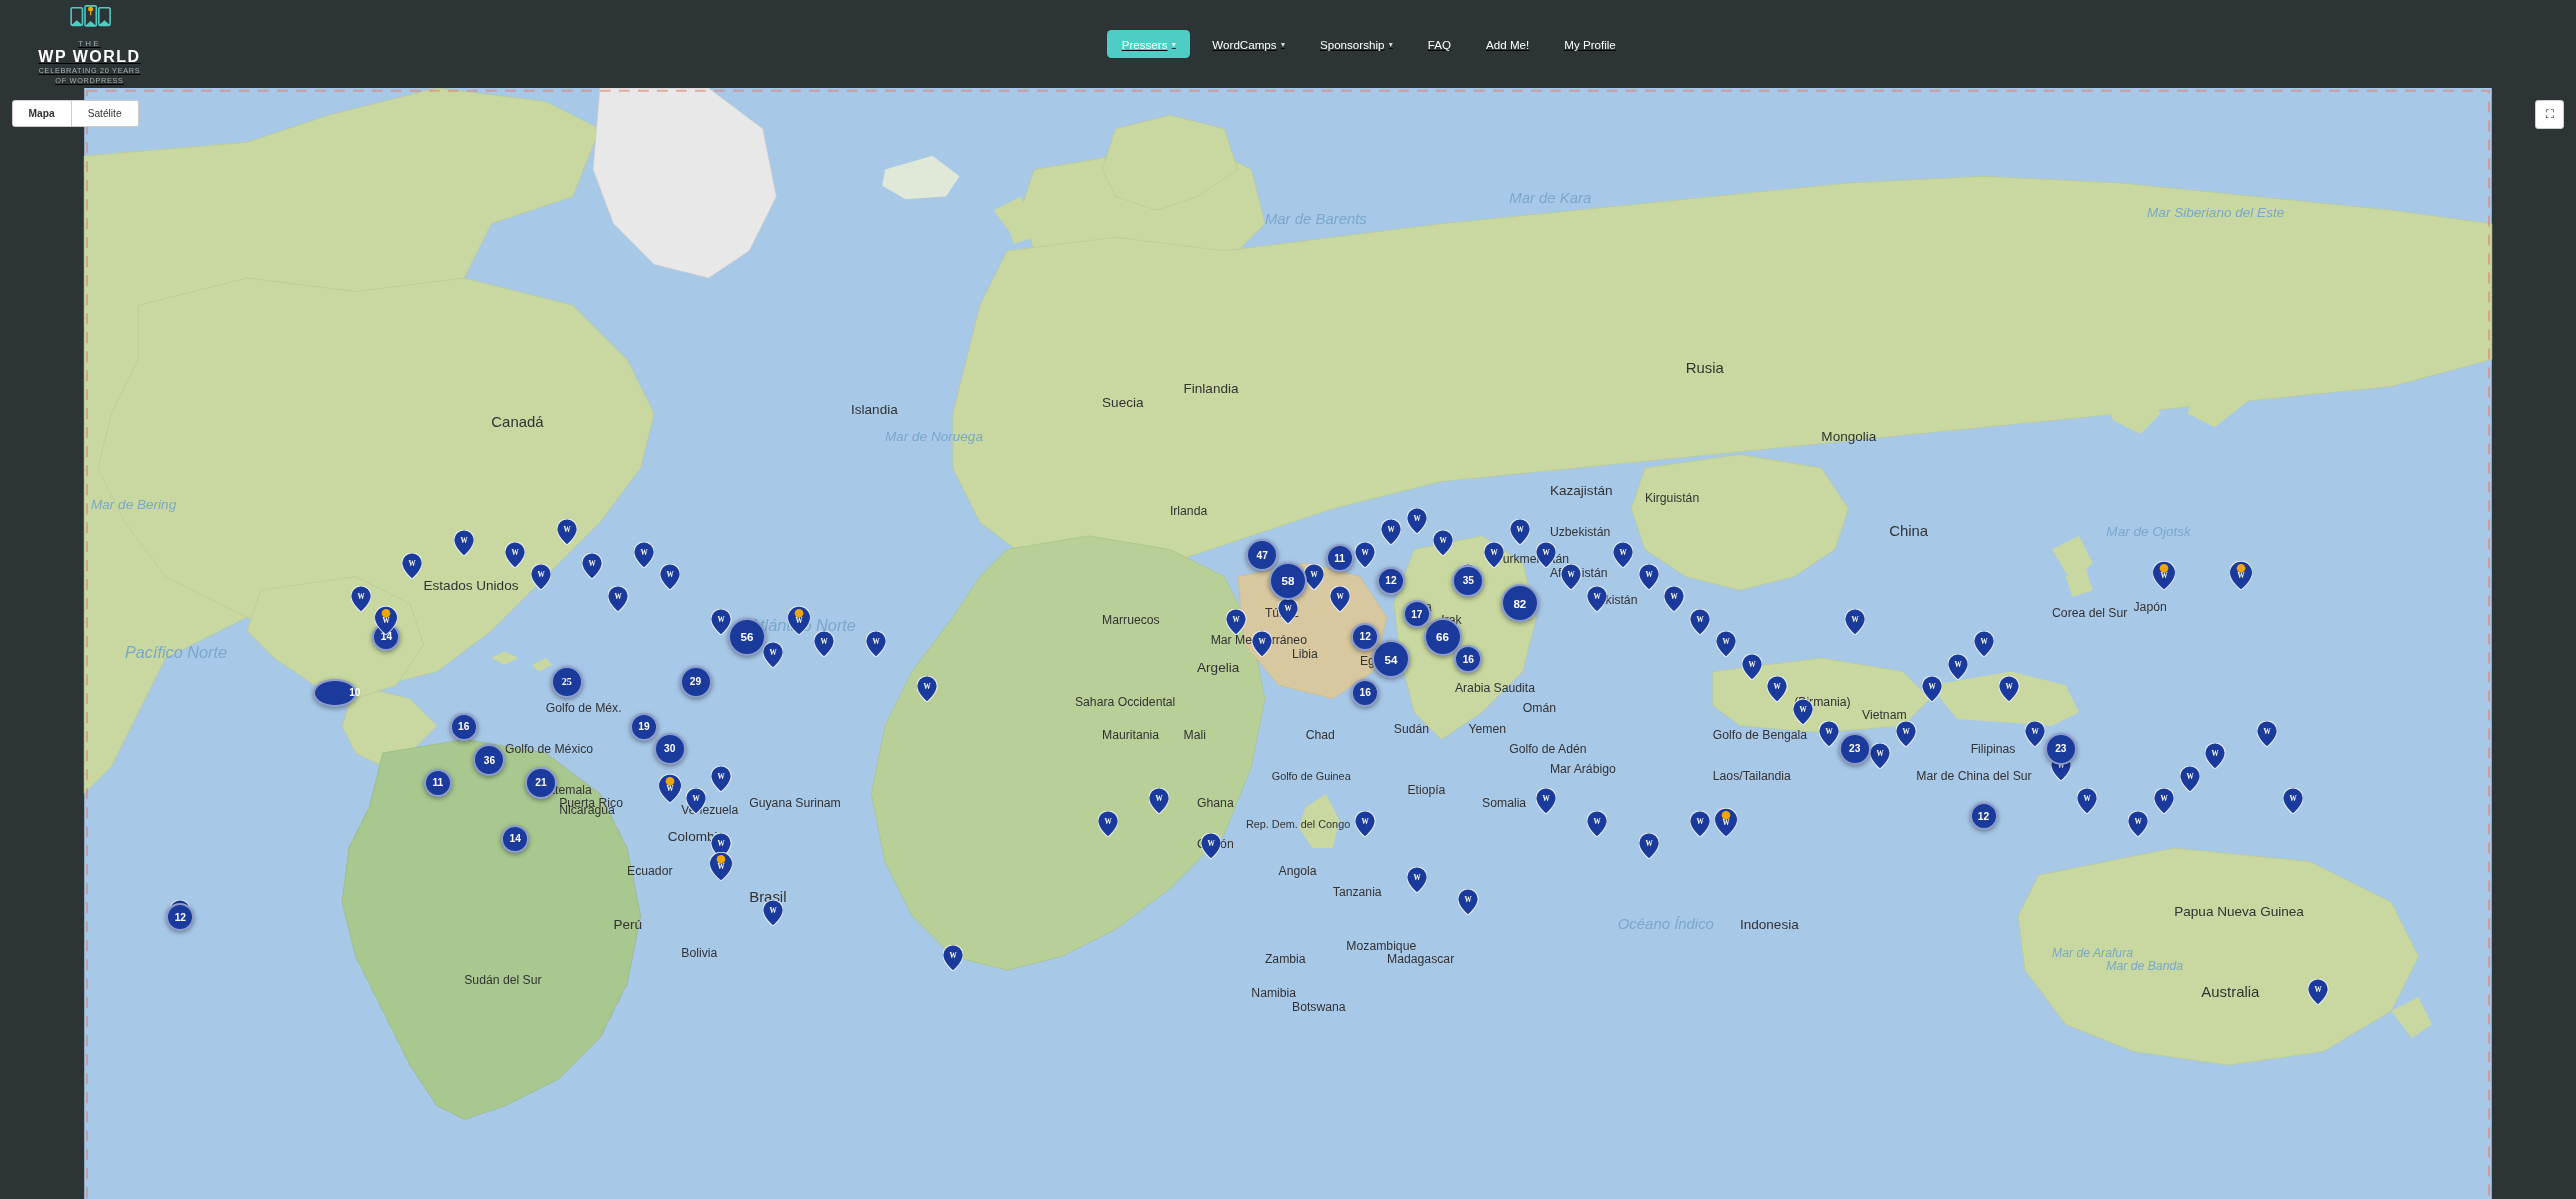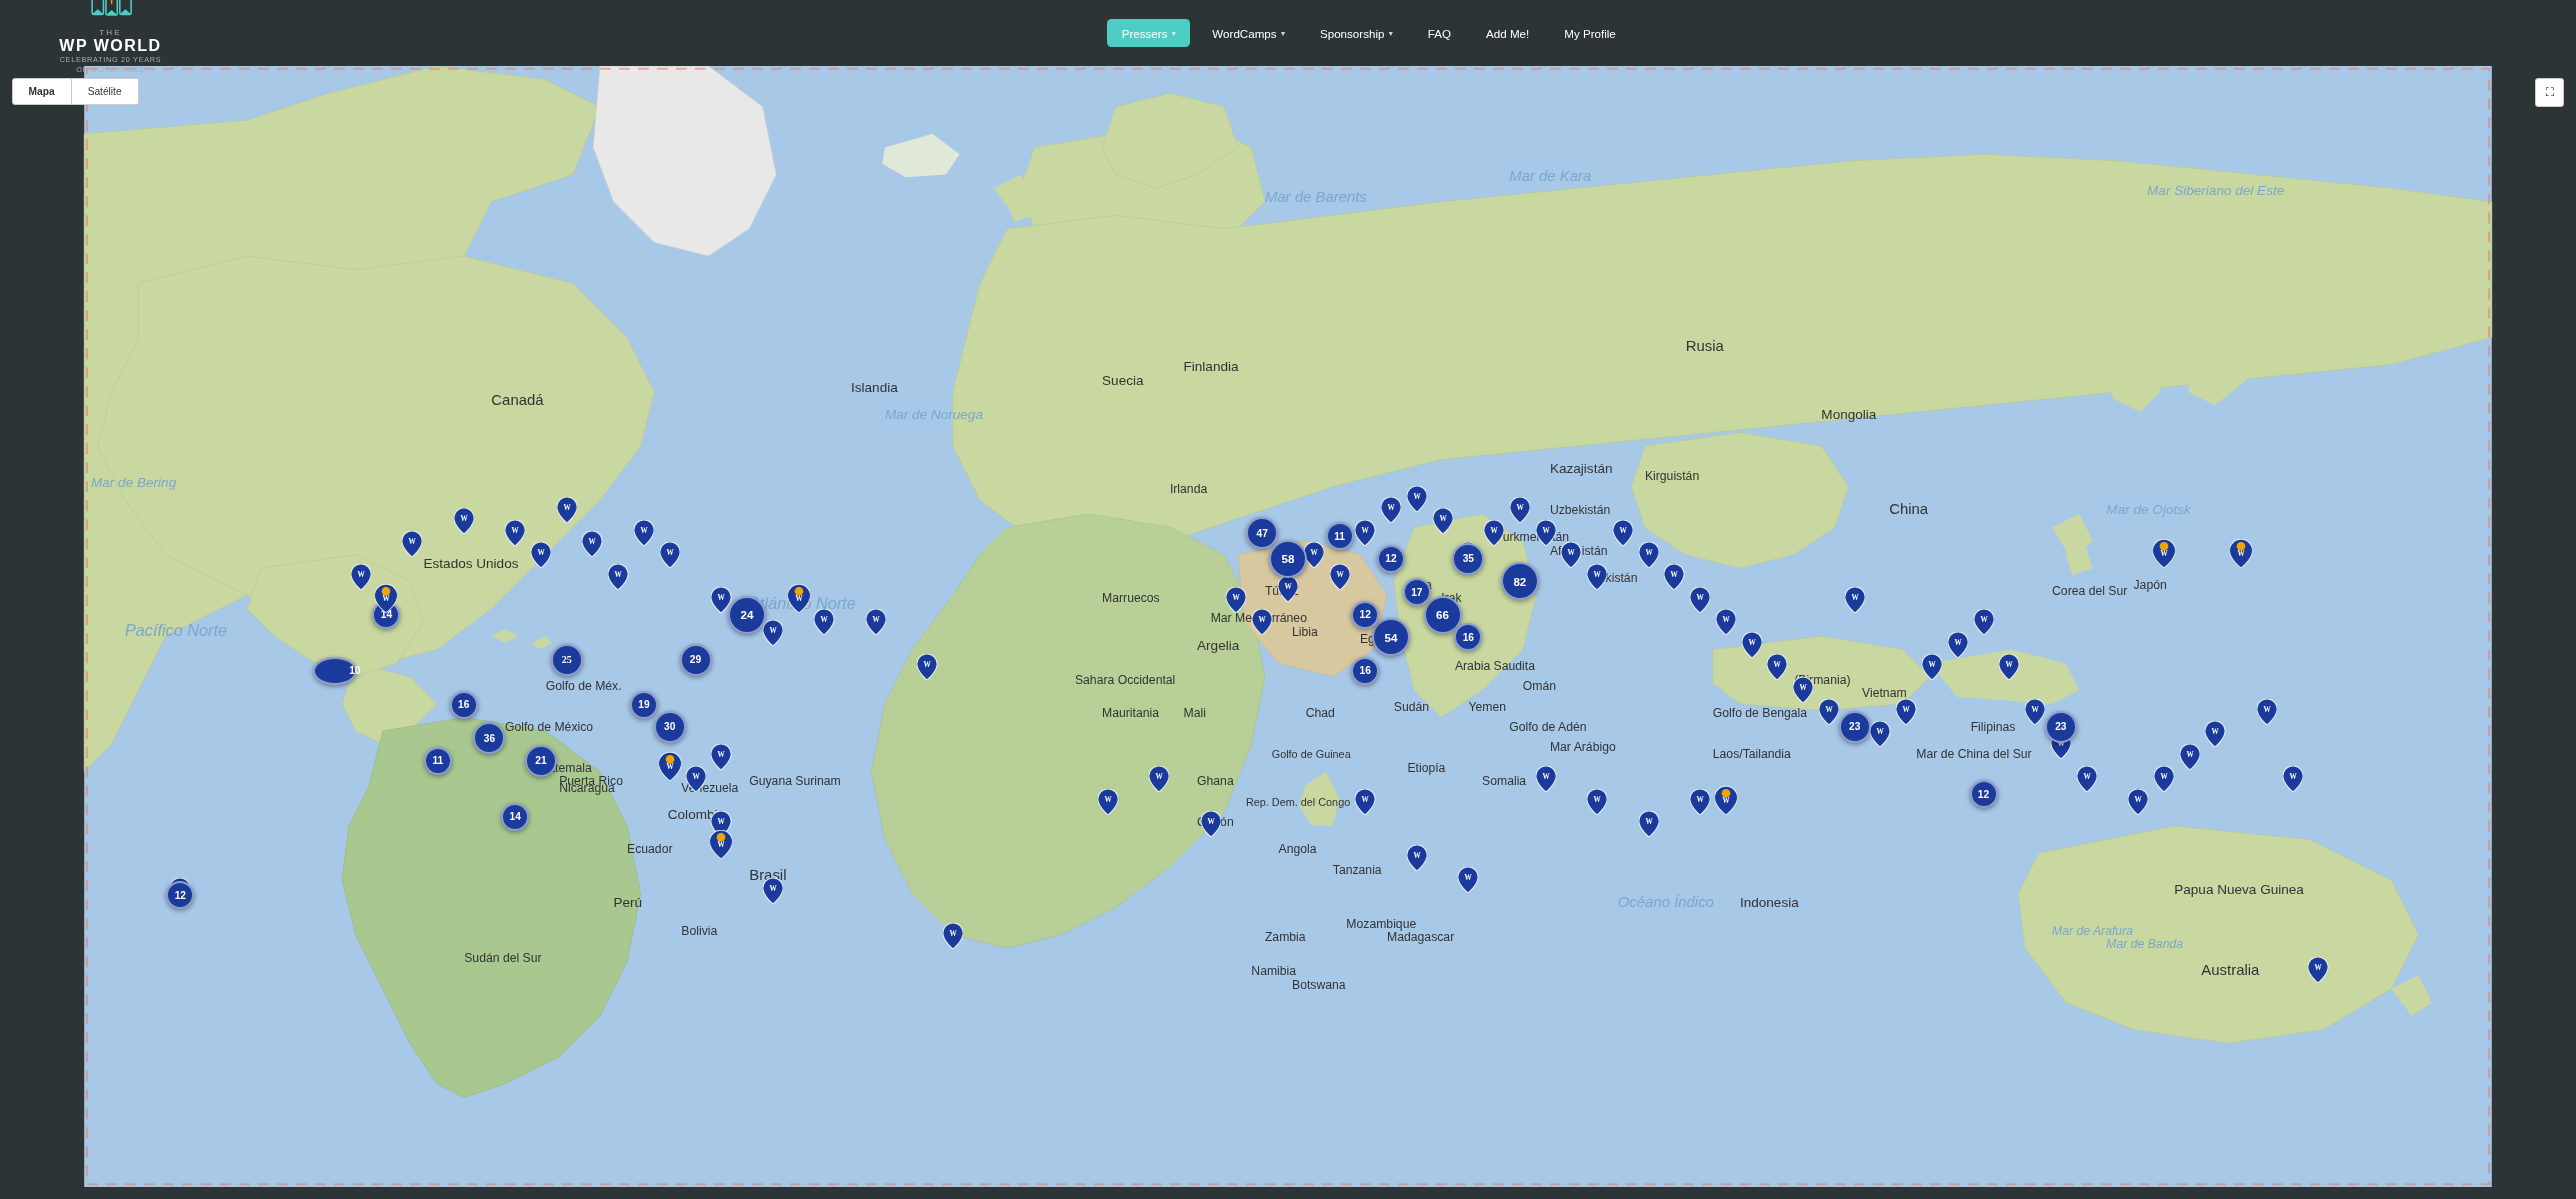--- a/index.html
+++ b/index.html
@@ -1,27 +1,28 @@
 <!DOCTYPE html>
 <html style="font-size:11.6px"><head>
   <meta charset="utf-8">
   <style>
     * { margin: 0; padding: 0; box-sizing: border-box; }
     body { font-family: -apple-system, BlinkMacSystemFont, 'Segoe UI', sans-serif; background: #2d3436; overflow: hidden; }
 
     
     .header {
       background: #2d3436;
-      height: 66px;
+      height: 88px;
       display: flex;
       align-items: center;
-      padding: 0 45px;
+      padding: 0 24px;
       gap: 29px;
       position: relative;
       z-index: 100;
+      text-decoration: underline;
     }
     .logo-area {
       display: flex;
       flex-direction: column;
       align-items: center;
       gap: 1.5px;
       min-width: 131px;
     }
     .logo-icon {
       width: 44px;
@@ -871,21 +872,21 @@
       25
     </div>
   </div>
       <div style="position: absolute; left: 27%; top: 46%; transform: translate(-50%, -50%); pointer-events: auto;">
     <div style="width:32px;height:32px;background:#1a3a9c;border-radius:50%;display:flex;align-items:center;justify-content:center;color:#fff;font-size:10.2px;font-weight:bold;font-family:sans-serif;border:2.2px solid rgba(255,255,255,0.5);box-shadow:0 1.5px 5.8px rgba(0,0,0,0.4);">
       29
     </div>
   </div>
       <div style="position: absolute; left: 29%; top: 42%; transform: translate(-50%, -50%); pointer-events: auto;">
     <div style="width:38px;height:38px;background:#1a3a9c;border-radius:50%;display:flex;align-items:center;justify-content:center;color:#fff;font-size:11.6px;font-weight:bold;font-family:sans-serif;border:2.2px solid rgba(255,255,255,0.5);box-shadow:0 1.5px 5.8px rgba(0,0,0,0.4);">
-      24
+      56
     </div>
   </div>
       <div style="position: absolute; left: 25%; top: 50%; transform: translate(-50%, -50%); pointer-events: auto;">
     <div style="width:28px;height:28px;background:#1a3a9c;border-radius:50%;display:flex;align-items:center;justify-content:center;color:#fff;font-size:10.2px;font-weight:bold;font-family:sans-serif;border:2.2px solid rgba(255,255,255,0.5);box-shadow:0 1.5px 5.8px rgba(0,0,0,0.4);">
       19
     </div>
   </div>
       <div style="position: absolute; left: 26%; top: 52%; transform: translate(-50%, -50%); pointer-events: auto;">
     <div style="width:32px;height:32px;background:#1a3a9c;border-radius:50%;display:flex;align-items:center;justify-content:center;color:#fff;font-size:10.2px;font-weight:bold;font-family:sans-serif;border:2.2px solid rgba(255,255,255,0.5);box-shadow:0 1.5px 5.8px rgba(0,0,0,0.4);">
       30

